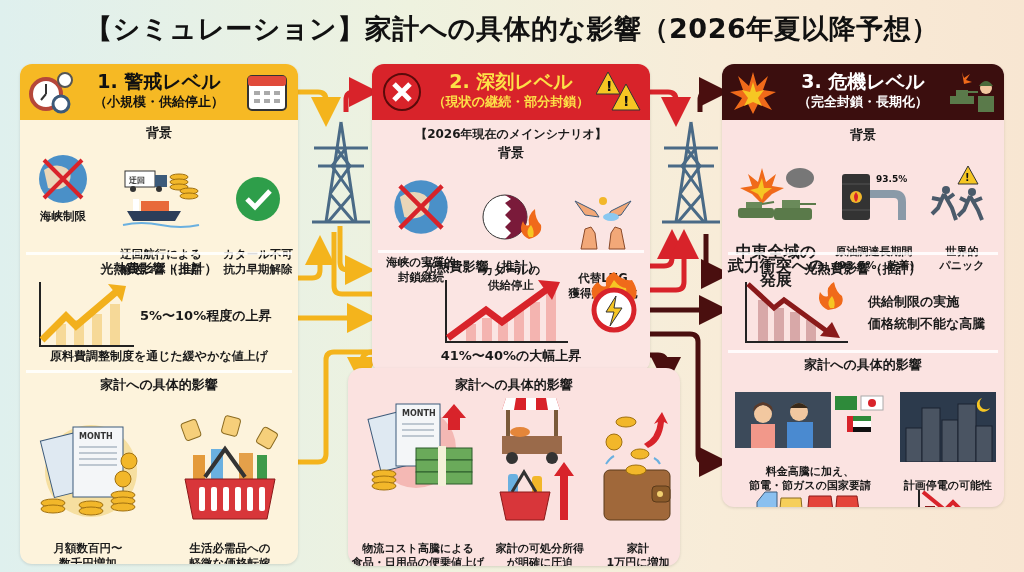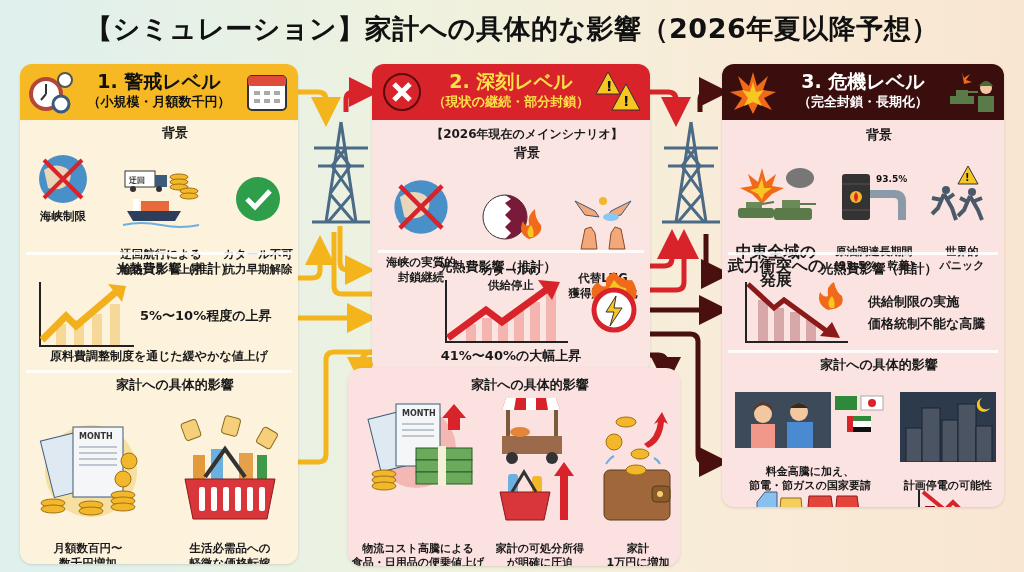--- a/index.html
+++ b/index.html
@@ -26,21 +26,21 @@
   .head {
     height: 56px; position: relative; text-align: center; color: #111;
   }
   .p1 .head { background: #f6b924; }
   .p2 .head { background: #d8232a; color: #fde047; }
   .p3 .head { background: #3b0e0e; color: #fff; }
   .head .h-title { font-size: 19px; font-weight: bold; padding-top: 5px; line-height: 24px; }
   .head .h-sub { font-size: 13px; font-weight: bold; line-height: 18px; }
   .head .icl { position: absolute; left: 8px; top: 6px; width: 46px; height: 44px; }
   .head .icr { position: absolute; right: 8px; top: 6px; width: 46px; height: 44px; }
-  .sect { position: absolute; left: 16px; width: 100%; }
+  .sect { position: absolute; left: 0; width: 100%; }
   .sect-title { text-align: center; font-size: 13px; font-weight: bold; }
   .divider { position: absolute; left: 6px; right: 6px; height: 3px; background: #fff; opacity: 0.85; }
   .item { position: absolute; text-align: center; font-size: 11.5px; font-weight: bold; line-height: 15px; }
   .item svg { display: block; margin: 0 auto 3px; }
   .cap { display: block; }
   .txt { position: absolute; font-size: 13px; font-weight: bold; line-height: 20px; }
   .tower { position: absolute; }
   .arrows { position: absolute; left: 0; top: 0; pointer-events: none; }
 </style>
 </head>
@@ -104,21 +104,21 @@
 
 <div class="panel p1">
   <div class="head">
     <svg class="icl" viewBox="0 0 46 44">
       <circle cx="18" cy="24" r="15" fill="#fff" stroke="#b5473a" stroke-width="4"></circle>
       <path d="M18 24 L13 30 M18 24 V14" stroke="#333" stroke-width="2"></path>
       <circle cx="37" cy="10" r="7" fill="#fff" stroke="#555" stroke-width="2"></circle>
       <circle cx="33" cy="34" r="8" fill="#fff" stroke="#3c5a7a" stroke-width="3"></circle>
     </svg>
     <div class="h-title">1. 警戒レベル</div>
-    <div class="h-sub">（小規模・月額数千円）</div>
+    <div class="h-sub">（小規模・供給停止）</div>
     <svg class="icr" viewBox="0 0 46 44">
       <rect x="4" y="6" width="38" height="34" rx="4" fill="#fff" stroke="#333" stroke-width="2"></rect>
       <rect x="4" y="6" width="38" height="10" rx="3" fill="#e04a3a"></rect>
       <g fill="#aaa">
           <rect x="10" y="21" width="6" height="4"></rect>
           <rect x="20" y="21" width="6" height="4"></rect>
           <rect x="30" y="21" width="6" height="4"></rect>
           <rect x="10" y="29" width="6" height="4"></rect>
           <rect x="20" y="29" width="6" height="4"></rect>
           <rect x="30" y="29" width="6" height="4"></rect>

